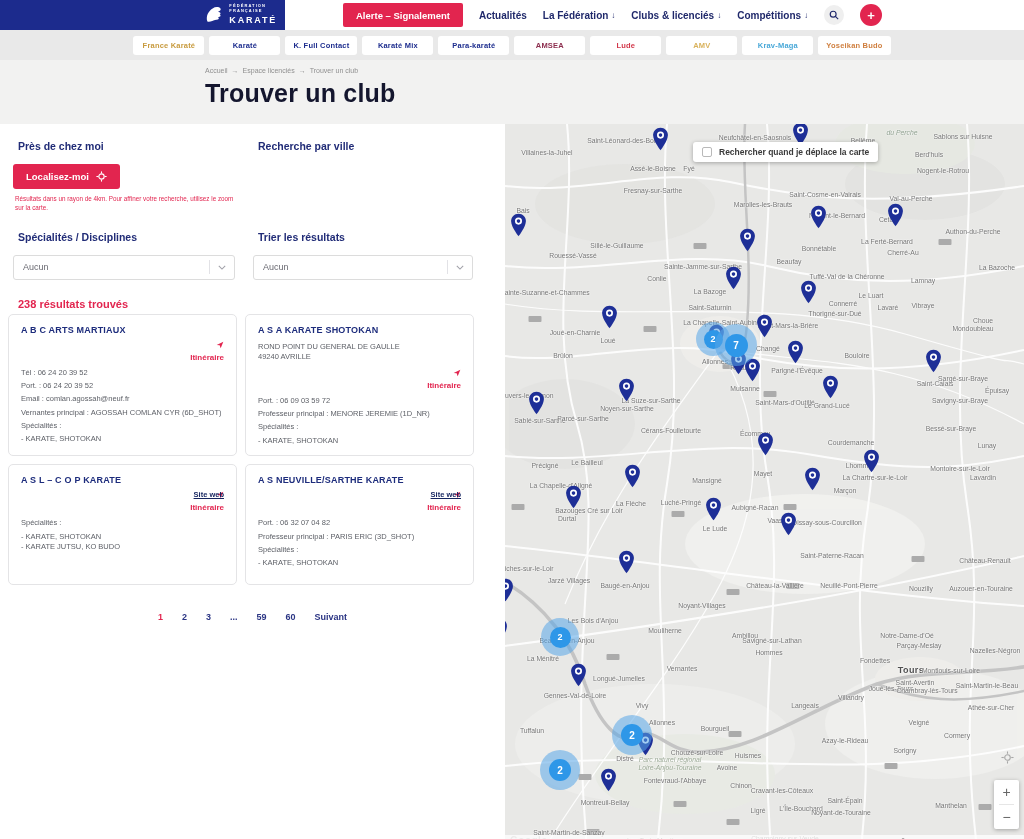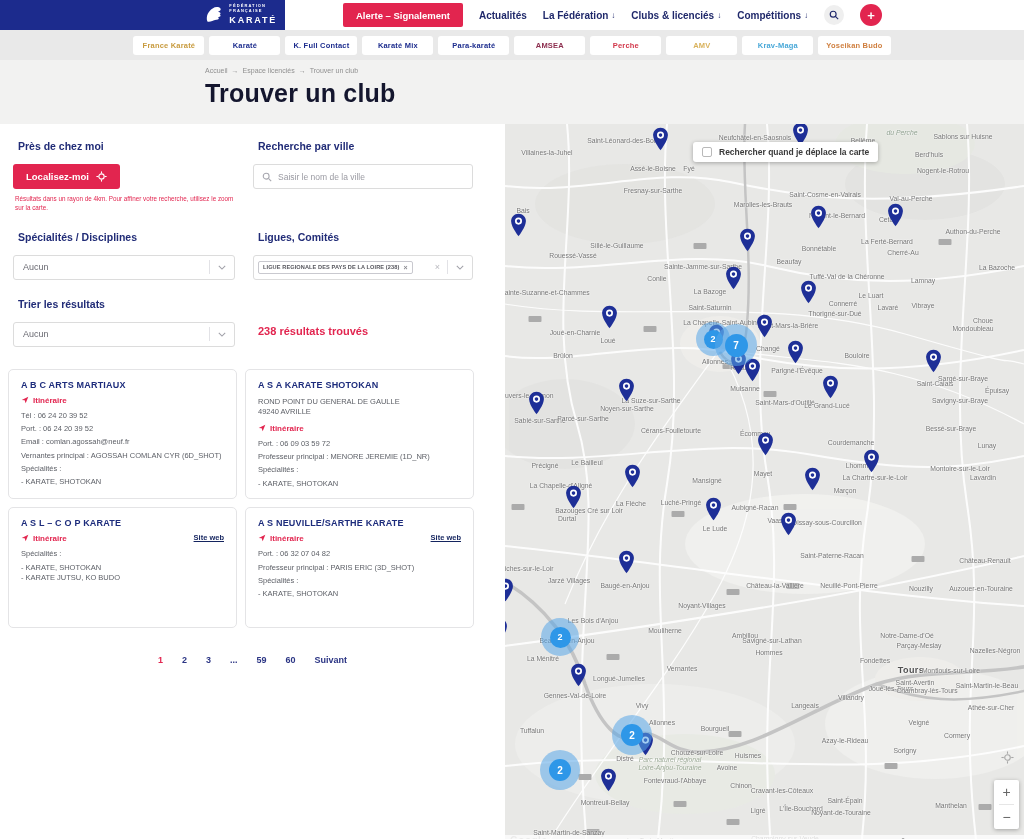--- a/index.html
+++ b/index.html
@@ -50,21 +50,21 @@
   .sel-chev{padding:0 8px;display:flex;align-items:center;}
   .tag{display:inline-flex;align-items:center;gap:4px;border:1px solid #c9c9cf;border-radius:2px;padding:2px 4px;font-size:5.6px;color:#55555c;font-weight:700;letter-spacing:.1px;}
   .tag-x{font-size:7px;color:#8a8a90;cursor:pointer;}
   .results-count{font-size:11px;font-weight:800;color:#e2254f;align-self:center;margin-left:5px;}
 
   #cards{display:grid;grid-template-columns:229px 229px;gap:8px;padding:4px 0 0 8px;}
   .card{position:relative;border:1px solid #e4e4e6;border-radius:5px;background:#fff;padding:10px 12px 9px;min-height:121px;}
   .card-title{margin:0;font-size:9px;font-weight:800;color:#1d2c7c;letter-spacing:.2px;}
   .site-link{position:absolute;top:25px;right:12px;font-size:7.5px;font-weight:700;color:#14245f;text-decoration:underline;cursor:pointer;}
   .card-addr{margin-top:7px;font-size:7.5px;color:#5c5f66;line-height:1.4;}
-  .card-itin{display:flex;align-items:flex-start;gap:4px;margin:6px 0;color:#e2254f;font-weight:700;font-size:8px;cursor:pointer;}
+  .card-itin{display:flex;align-items:flex-end;gap:4px;margin:6px 0;color:#e2254f;font-weight:700;font-size:8px;cursor:pointer;flex-direction:column;}
   .card p{margin:3.5px 0;font-size:7.5px;color:#5c5f66;line-height:1.3;}
 
   .pagination{display:flex;justify-content:center;gap:19px;margin:27px 0 0;font-size:9px;font-weight:600;color:#2b3584;}
   .page{cursor:pointer;}
   .page.active{color:#e2254f;}
 
   
   .map{position:absolute;left:505px;top:0;width:519px;height:724px;background:#e8e8e6;overflow:hidden;}
   .roads{position:absolute;left:0;top:0;}
   .map-label{position:absolute;transform:translate(-50%,-50%);font-size:6.8px;color:#757575;white-space:nowrap;z-index:1;text-shadow:0 0 2px #fff,0 0 2px #fff;}
@@ -132,21 +132,21 @@
   </div>
 </header>
 
 <div class="subnav" id="subnav">
     <button class="pill" style="color: rgb(200, 155, 63);">France Karaté</button>
     <button class="pill" style="color: rgb(29, 45, 142);">Karaté</button>
     <button class="pill" style="color: rgb(29, 45, 142);">K. Full Contact</button>
     <button class="pill" style="color: rgb(29, 45, 142);">Karaté Mix</button>
     <button class="pill" style="color: rgb(29, 45, 142);">Para-karaté</button>
     <button class="pill" style="color: rgb(141, 47, 79);">AMSEA</button>
-    <button class="pill" style="color: rgb(210, 55, 74);">Perche</button>
+    <button class="pill" style="color: rgb(210, 55, 74);">Lude</button>
     <button class="pill" style="color: rgb(217, 178, 92);">AMV</button>
     <button class="pill" style="color: rgb(73, 168, 216);">Krav-Maga</button>
     <button class="pill" style="color: rgb(207, 127, 63);">Yoseikan Budo</button>
   </div>
 
 <div class="title-band">
   <div class="breadcrumb" id="breadcrumb">
       <span>Accueil</span>
       <span class="crumb-sep">→</span>
       <span>Espace licenciés</span>
@@ -171,65 +171,38 @@
             <line x1="7" y1="11" x2="7" y2="13.5" stroke="#fff" stroke-width="1.4"></line>
             <line x1="0.5" y1="7" x2="3" y2="7" stroke="#fff" stroke-width="1.4"></line>
             <line x1="11" y1="7" x2="13.5" y2="7" stroke="#fff" stroke-width="1.4"></line>
           </svg>
         </button>
         <p class="hint">Résultats dans un rayon de 4km. Pour affiner votre recherche, utilisez le zoom sur la carte.</p>
       </div>
 
       <div class="fgroup">
         <div class="flabel">Recherche par ville</div>
-        <div class="input-wrap">
-          <span class="in-icon">
-            <svg width="10" height="10" viewBox="0 0 12 12">
-                <circle cx="5" cy="5" r="3.5" fill="none" stroke="#a8a8b0" stroke-width="1.3"></circle>
-                <line x1="8" y1="8" x2="11" y2="11" stroke="#a8a8b0" stroke-width="1.3"></line>
-              </svg>
-          </span>
-          <input placeholder="Saisir le nom de la ville" style="">
-        </div>
       </div>
 
       <div class="fgroup">
         <div class="flabel">Spécialités / Disciplines</div>
         <div class="select">
           <span class="sel-value">Aucun</span>
           <span class="sel-right">
             <span class="sel-sep"></span>
             <span class="sel-chev">
               <svg width="8" height="5" viewBox="0 0 10 6">
                   <polyline points="1,1 5,5 9,1" fill="none" stroke="#a0a0a8" stroke-width="1.3"></polyline>
                 </svg>
             </span>
           </span>
         </div>
       </div>
 
 
-      <div class="fgroup">
-        <div class="flabel">Ligues, Comités</div>
-        <div class="select" style="padding-left:4px;">
-          <span class="tag">
-            <span>LIGUE REGIONALE DES PAYS DE LA LOIRE (238)</span>
-            <span class="tag-x">×</span>
-          </span>
-          <span class="sel-right">
-            <span class="sel-clear">×</span>
-            <span class="sel-sep"></span>
-            <span class="sel-chev">
-              <svg width="8" height="5" viewBox="0 0 10 6">
-                  <polyline points="1,1 5,5 9,1" fill="none" stroke="#a0a0a8" stroke-width="1.3"></polyline>
-                </svg>
-            </span>
-          </span>
-        </div>
-      </div>
 
       <div class="fgroup">
         <div class="flabel">Trier les résultats</div>
         <div class="select">
           <span class="sel-value">Aucun</span>
           <span class="sel-right">
             <span class="sel-sep"></span>
             <span class="sel-chev">
               <svg width="8" height="5" viewBox="0 0 10 6">
                   <polyline points="1,1 5,5 9,1" fill="none" stroke="#a0a0a8" stroke-width="1.3"></polyline>

